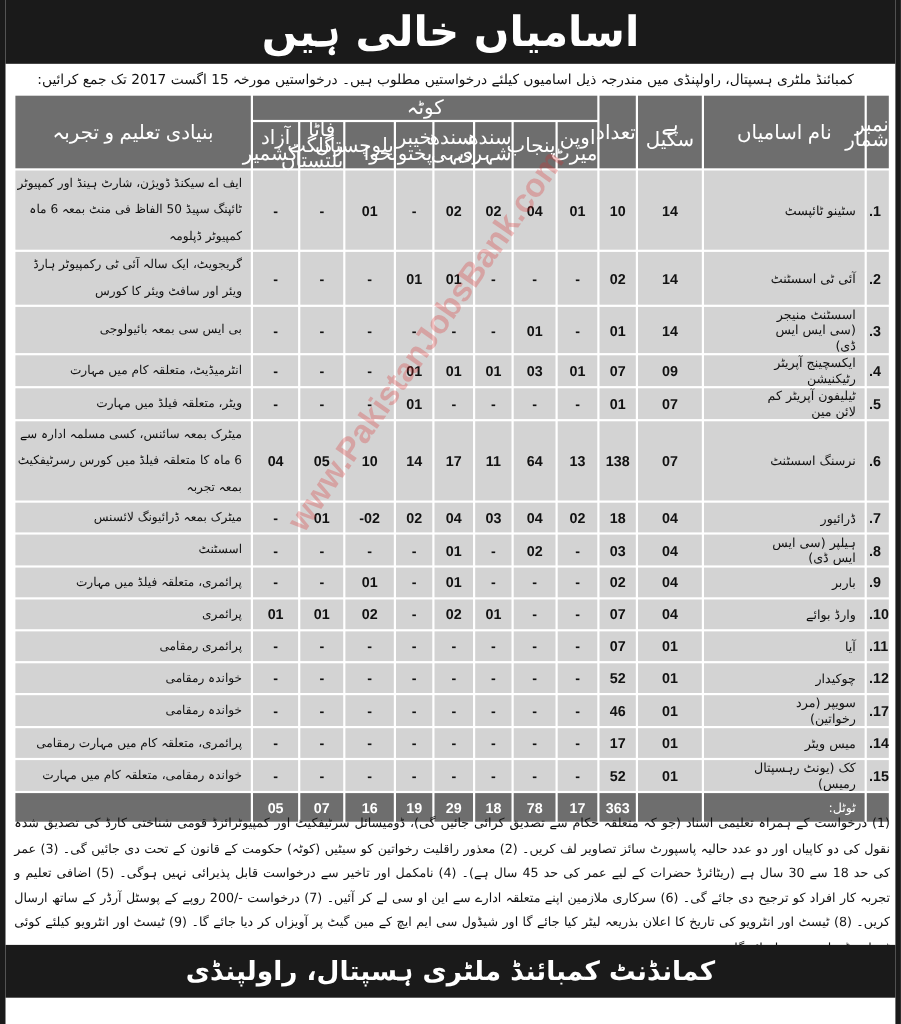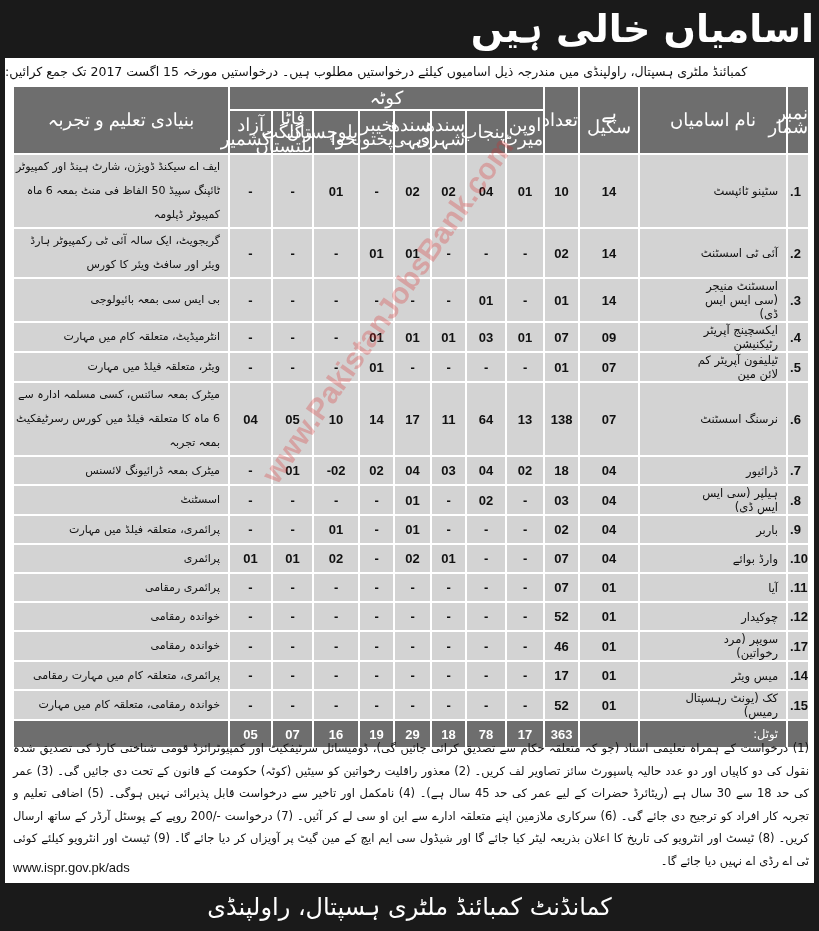--- a/index.html
+++ b/index.html
@@ -1,41 +1,41 @@
 <!DOCTYPE html>
 <html><head>
 <meta charset="utf-8">
 <style>
   html, body { margin:0; padding:0; }
   body { width:819px; height:931px; background:#1a1a1a; position:relative; overflow:hidden;
          font-family:"DejaVu Sans", sans-serif; }
   .page { position:absolute; left:5px; top:0; width:809px; height:931px; background:#fff; }
   .title-bar { position:absolute; left:0; top:0; width:809px; height:58px; background:#1a1a1a;
-               color:#fff; display:flex; align-items:center; 
+               color:#fff; display:flex; align-items:center; justify-content:center;
                font-size:38px; font-weight:bold; direction:rtl; letter-spacing:2px; }
   .intro { position:absolute; left:0; top:60px; width:800px; height:24px; direction:rtl;
-           font-size:12.5px; color:#111; text-align:left; line-height:24px; }
+           font-size:12.5px; color:#111; text-align:center; line-height:24px; }
   table.vac { position:absolute; left:7px; top:85px; width:796px; border-collapse:separate;
               border-spacing:2px; direction:rtl; table-layout:fixed; }
   table.vac td, table.vac th { background:#d3d3d3; padding:0; text-align:center; vertical-align:middle;
               font-family:"Liberation Sans", sans-serif; font-weight:bold; font-size:13px; color:#111; }
   table.vac th { background:#6e6e6e; color:#fff; font-weight:normal; font-size:18px; line-height:14px; }
   table.vac td.name { text-align:right; padding-right:8px; font-weight:normal; font-family:"DejaVu Sans", sans-serif; font-size:11.5px;padding-left:44px; }
   table.vac td.edu { text-align:right; padding-right:8px; font-weight:normal; font-family:"DejaVu Sans", sans-serif; font-size:11px; line-height:24px;margin-top:23px; }
   table.vac td.sr { text-align:left; padding-left:2px; }
   table.vac tr.total td { background:#6e6e6e; color:#fff; font-weight:bold; }
   table.vac tr.total td.name { font-weight:normal; }
   .cond-title { position:absolute; right:10px; top:704px; width:420px; direction:rtl; font-size:21px;
                 font-weight:bold; color:#111; border-bottom:1px solid #333; padding-bottom:4px; text-align:right; }
   .cond-body { position:absolute; left:8px; top:737px; width:796px; direction:rtl; text-align:justify;
                font-size:11.5px; line-height:22.5px; color:#111; }
   .url { position:absolute; left:8px; top:860px; font-family:"Liberation Sans", sans-serif; font-weight:normal;
          font-size:13px; color:#111; }
-  .footer { position:absolute; left:0; top:883px; width:809px; height:48px; background:#1a1a1a; color:#fff;
-            display:flex; align-items:center; justify-content:center; direction:rtl; font-size:24px; }
+  .footer { position:absolute; left:0; top:859px; width:809px; height:48px; background:#1a1a1a; color:#fff;
+            display:flex; align-items:center; justify-content:center; direction:rtl; font-size:24px;font-weight:bold; }
   .watermark { position:absolute; left:250px; top:470px; transform:rotate(-55deg); transform-origin:left top;
                color:rgba(220,40,40,0.28); font-family:"Liberation Sans", sans-serif; font-weight:bold;
                font-size:30px; white-space:nowrap; pointer-events:none; }
 </style>
 </head>
 <body>
 
 <div class="page">
   <div class="title-bar">
     <span>اسامیاں خالی ہیں</span>

